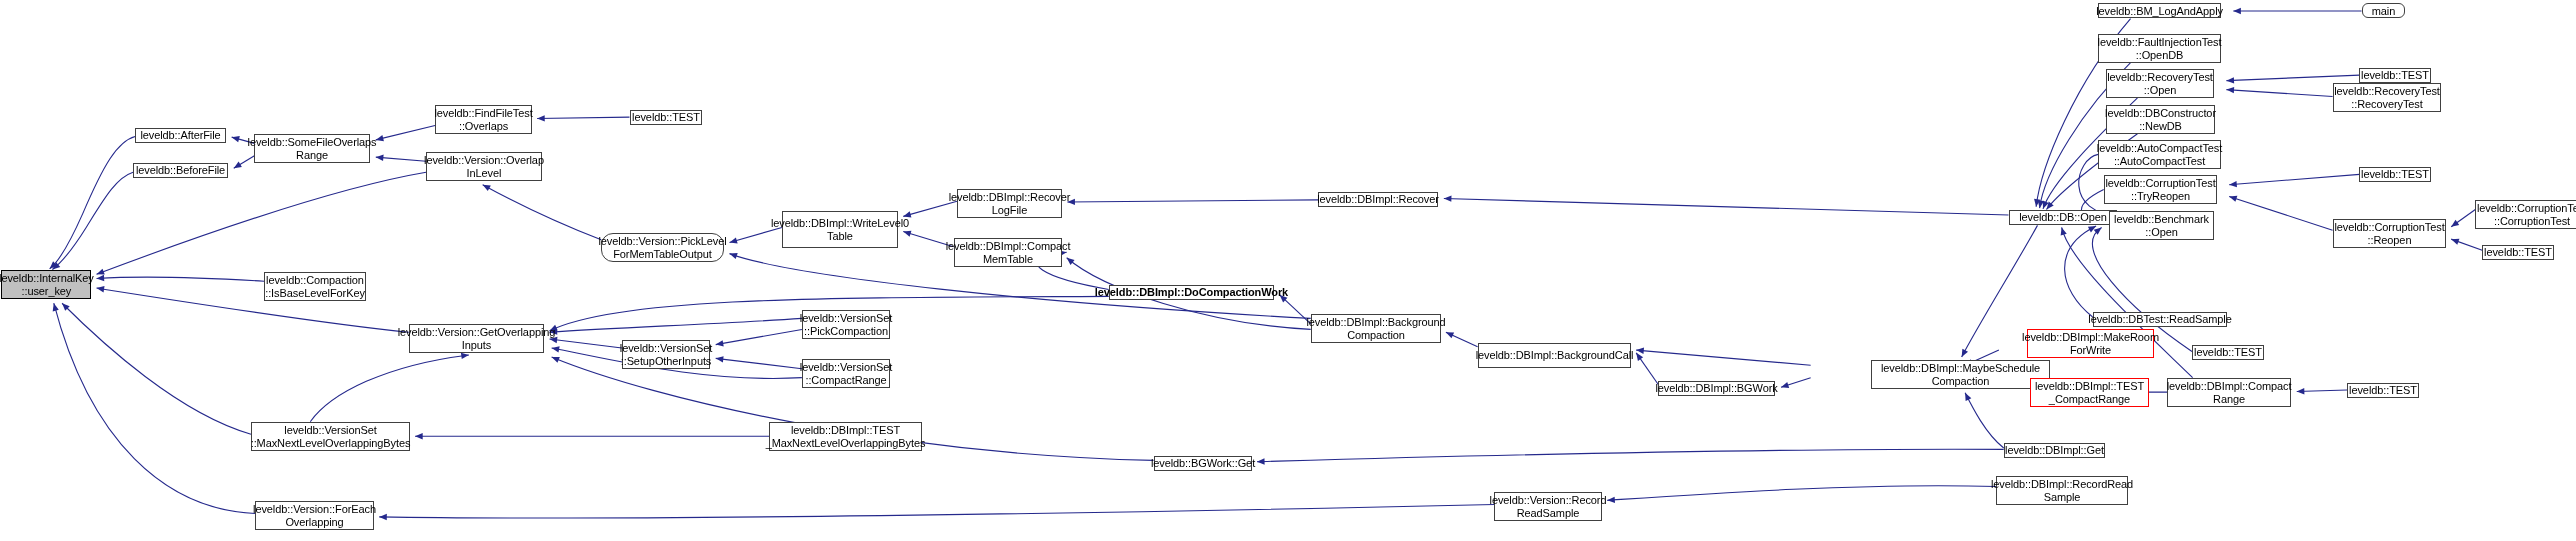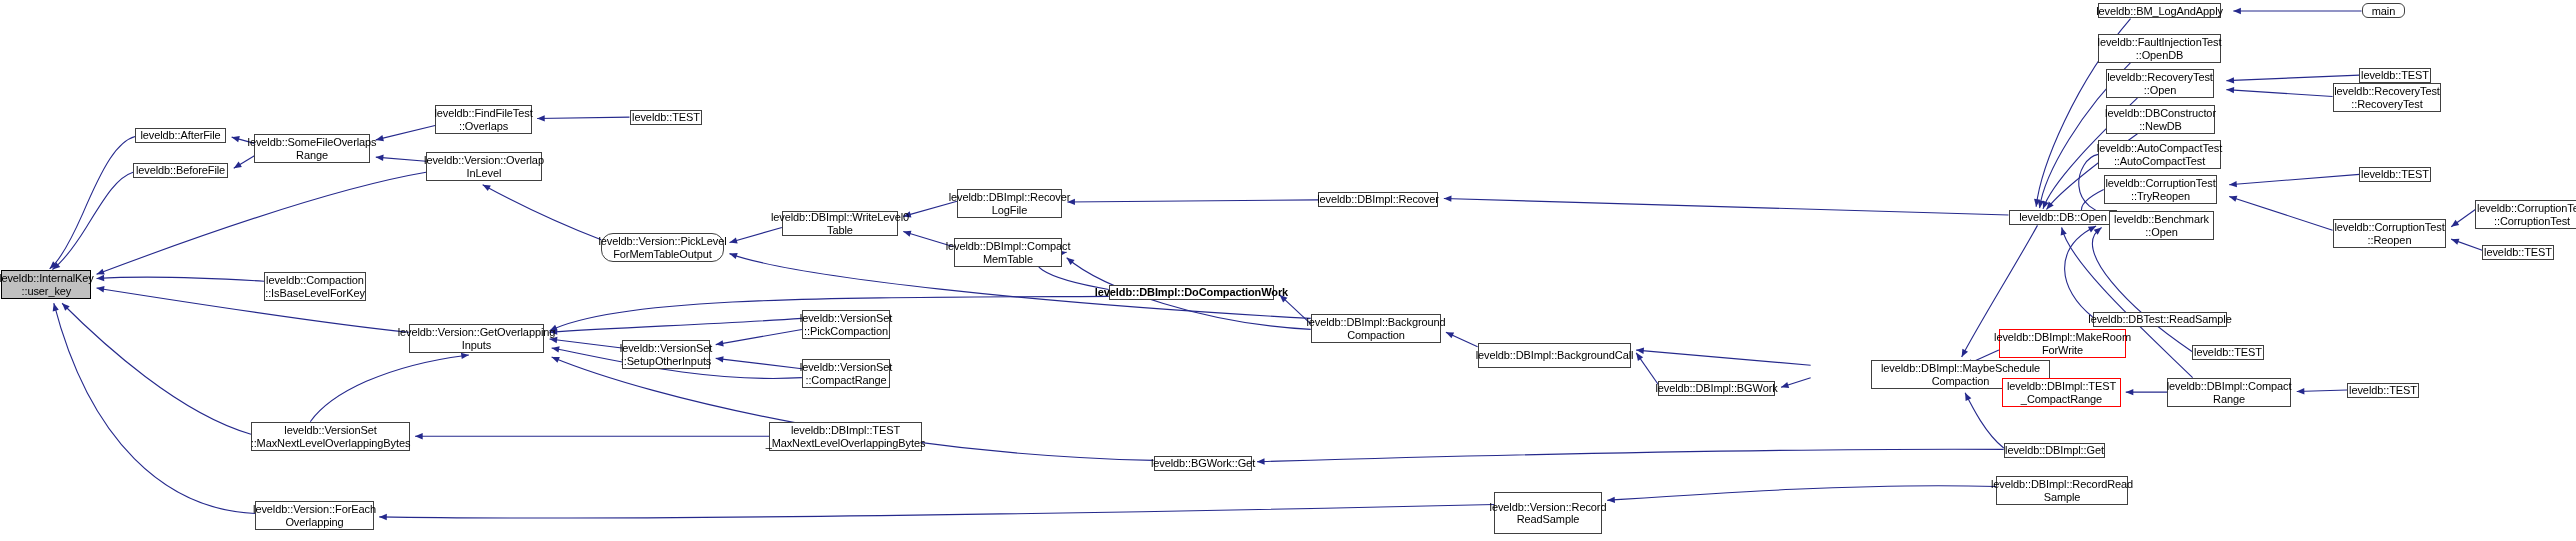--- a/index.html
+++ b/index.html
@@ -45,20 +45,21 @@
     white-space: pre-line;
     padding: 0 2.1px;
     z-index: 5;
   }
   .node.root {
     background: #c0c0c0;
     border: 0.7px solid #000000;
   }
   .node.highlight {
     border: 0.7px solid #ff0000;
+    margin-left: 28px;
   }
 </style>
 </head>
 <body>
 
 <div id="graph-root">
   <svg id="graph-svg" viewBox="0 0 3736 785" preserveAspectRatio="none">
       <path d="M196,198 C170,205 150,240 120,310 C100,355 85,380 72,390" class="edge-path"></path>
       <polygon points="72,390 76.98329565377712,379.1682520142386 83.21064388176815,385.9402630927394" class="edge-head"></polygon>
       <path d="M193,250 C168,258 150,290 125,330 C105,362 88,382 76,391" class="edge-path"></path>
@@ -188,21 +189,21 @@
     <div class="node" style="left: 133px; top: 163px; width: 95px; height: 15px;">leveldb::BeforeFile</div>
     <div class="node" style="left: 254px; top: 134px; width: 116px; height: 29px;">leveldb::SomeFileOverlaps
 Range</div>
     <div class="node" style="left: 435px; top: 105px; width: 97px; height: 29px;">leveldb::FindFileTest
 ::Overlaps</div>
     <div class="node" style="left: 630px; top: 110px; width: 72px; height: 15px;">leveldb::TEST</div>
     <div class="node" style="left: 426px; top: 152px; width: 116px; height: 29px;">leveldb::Version::Overlap
 InLevel</div>
     <div class="node" style="left: 601px; top: 233px; width: 123px; height: 29px; border-radius: 12px;">leveldb::Version::PickLevel
 ForMemTableOutput</div>
-    <div class="node" style="left: 782px; top: 211px; width: 116px; height: 25px;">leveldb::DBImpl::WriteLevel0
+    <div class="node" style="left: 782px; top: 211px; width: 116px; height: 37px;">leveldb::DBImpl::WriteLevel0
 Table</div>
     <div class="node" style="left: 957px; top: 189px; width: 105px; height: 29px;">leveldb::DBImpl::Recover
 LogFile</div>
     <div class="node" style="left: 954px; top: 238px; width: 108px; height: 29px;">leveldb::DBImpl::Compact
 MemTable</div>
     <div class="node" style="left: 1318px; top: 192px; width: 120px; height: 15px;">leveldb::DBImpl::Recover</div>
     <div class="node" style="left: 1109px; top: 285px; width: 165px; height: 15px; font-weight: bold;">leveldb::DBImpl::DoCompactionWork</div>
     <div class="node" style="left: 264px; top: 272px; width: 102px; height: 29px;">leveldb::Compaction
 ::IsBaseLevelForKey</div>
     <div class="node" style="left: 409px; top: 324px; width: 135px; height: 29px;">leveldb::Version::GetOverlapping
@@ -225,21 +226,21 @@
 Compaction</div>
     <div class="node highlight" style="left: 1999px; top: 329px; width: 127px; height: 29px;">leveldb::DBImpl::MakeRoom
 ForWrite</div>
     <div class="node highlight" style="left: 2002px; top: 378px; width: 119px; height: 29px;">leveldb::DBImpl::TEST
 _CompactRange</div>
     <div class="node" style="left: 2167px; top: 378px; width: 124px; height: 29px;">leveldb::DBImpl::Compact
 Range</div>
     <div class="node" style="left: 2347px; top: 383px; width: 72px; height: 15px;">leveldb::TEST</div>
     <div class="node" style="left: 2004px; top: 443px; width: 101px; height: 15px;">leveldb::DBImpl::Get</div>
     <div class="node" style="left: 1154px; top: 456px; width: 98px; height: 15px;">leveldb::BGWork::Get</div>
-    <div class="node" style="left: 1494px; top: 492px; width: 108px; height: 42px;">leveldb::Version::Record
+    <div class="node" style="left: 1494px; top: 492px; width: 108px; height: 29px;">leveldb::Version::Record
 ReadSample</div>
     <div class="node" style="left: 1996px; top: 476px; width: 132px; height: 29px;">leveldb::DBImpl::RecordRead
 Sample</div>
     <div class="node" style="left: 255px; top: 501px; width: 119px; height: 29px;">leveldb::Version::ForEach
 Overlapping</div>
     <div class="node" style="left: 2009px; top: 210px; width: 108px; height: 15px;">leveldb::DB::Open</div>
     <div class="node" style="left: 2098px; top: 3.4px; width: 123px; height: 15px;">leveldb::BM_LogAndApply</div>
     <div class="node" style="left: 2362px; top: 3.4px; width: 43px; height: 15px; border-radius: 6px;">main</div>
     <div class="node" style="left: 2098px; top: 34px; width: 123px; height: 29px;">leveldb::FaultInjectionTest
 ::OpenDB</div>

